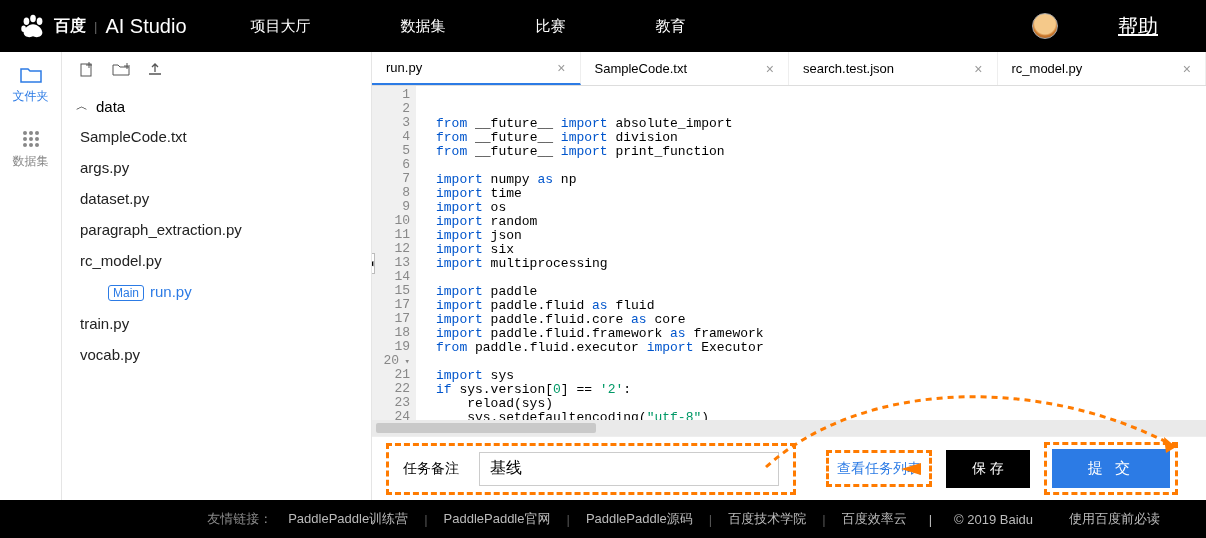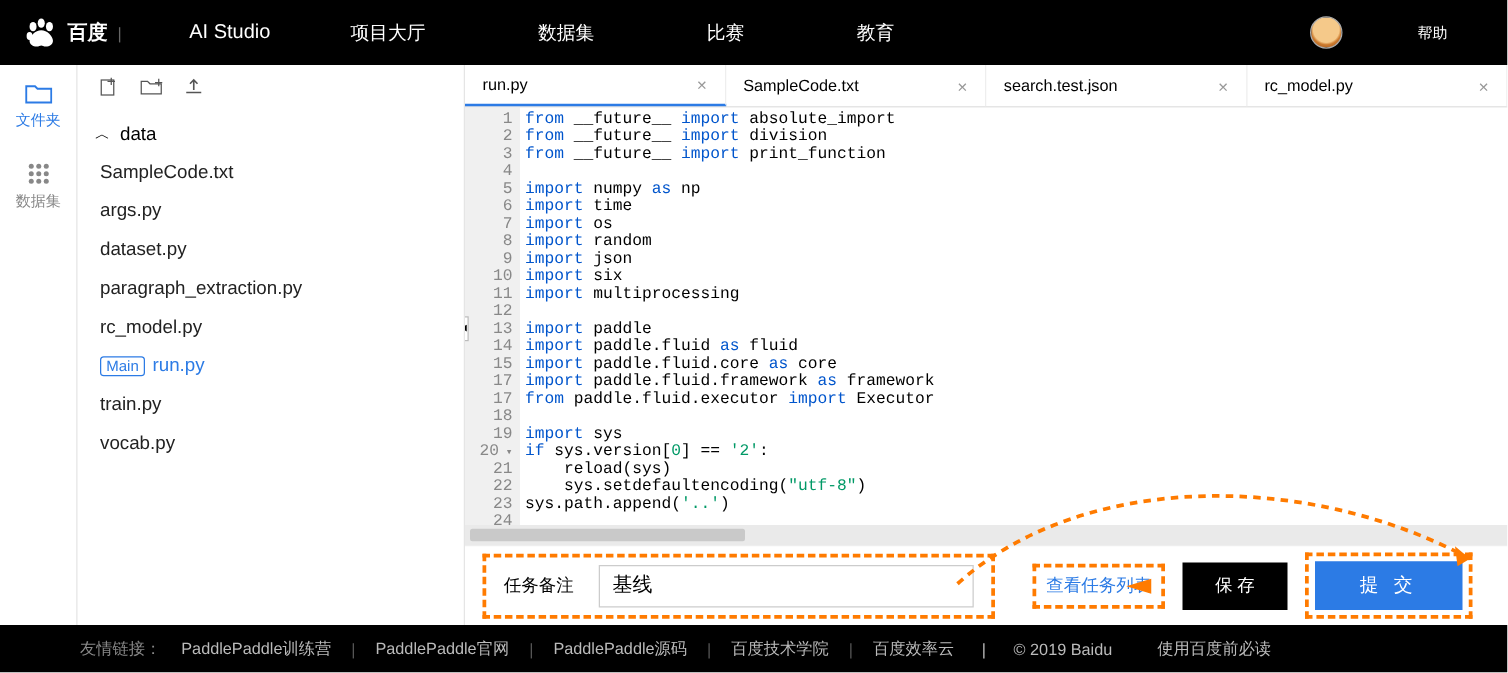--- a/index.html
+++ b/index.html
@@ -8,52 +8,52 @@
   
   .topnav { background: #000; height: 52px; display: flex; align-items: center; color: #fff; }
   .logo { display: flex; align-items: center; margin-left: 18px; font-size: 13px; }
   .logo .paw { width: 30px; height: 30px; margin-right: 6px; }
   .logo .brand { font-size: 16px; font-weight: bold; text-align: center; }
   .logo .sep { margin: 0 8px; color: #666; }
   .topnav .navitems { display: flex; margin-left: 64px; gap: 90px; font-size: 15px; }
   .navitem { color: #fff; cursor: pointer; }
   .topright { margin-left: auto; display: flex; align-items: center; gap: 60px; margin-right: 48px; }
   .avatar { width: 26px; height: 26px; border-radius: 50%; background: radial-gradient(circle at 50% 40%, #f5c98a 55%, #cc7a2e 65%, #8b4a1a 100%); border: 1px solid #aaa; }
-  .help { color: #fff; font-size: 12px; cursor: pointer; }
+  .help { color: #fff; font-size: 20px; cursor: pointer; text-decoration: underline; }
 
   
   .main { display: flex; height: 448px; }
   .leftrail { width: 62px; border-right: 1px solid #e5e5e5; display: flex; flex-direction: column; align-items: center; }
   .railitem { width: 62px; text-align: center; padding: 14px 0 10px; font-size: 12px; color: #888; cursor: pointer; }
   .railitem.active { color: #2c7be5; }
   .railicon { display: block; margin: 0 auto 4px; }
 
   
   .filetree { width: 310px; border-right: 1px solid #e5e5e5; }
   .tree-toolbar { display: flex; gap: 16px; padding: 10px 0 10px 16px; color: #666; }
   .tree-toolbar span { cursor: pointer; width: 18px; text-align: center; }
   .treeroot { padding-left: 14px; }
   .folder { display: flex; align-items: center; padding: 6px 0; cursor: pointer; font-size: 15px; }
   .chev { margin-right: 8px; font-size: 12px; display: inline-block; }
   .filelist { margin-left: 4px; }
   .fileitem { padding: 7px 0 7px 0; font-size: 15px; color: #222; cursor: pointer; }
-  .fileitem.active { color: #2c7be5; }
+  .fileitem.active { color: #2c7be5; margin-left: 28px; }
   .main-badge { display: inline-block; border: 1px solid #2c7be5; color: #2c7be5; font-size: 12px; padding: 0 4px; border-radius: 3px; margin-right: 6px; }
 
   
   .editor { flex: 1; display: flex; flex-direction: column; position: relative; }
   .tabstrip { display: flex; border-bottom: 1px solid #ddd; height: 34px; }
   .tab { flex: 1; display: flex; align-items: center; justify-content: space-between; padding: 0 14px; font-size: 13px; border-right: 1px solid #eee; cursor: pointer; }
   .tab.active { border-bottom: 2px solid #2c7be5; }
   .tab .close { color: #999; cursor: pointer; font-size: 14px; }
 
   .codearea { flex: 1; display: flex; font-family: Consolas, "Courier New", monospace; font-size: 13px; overflow: hidden; position: relative; }
   .gutter { background: #f0f0f0; color: #888; text-align: right; padding: 2px 6px; line-height: 14px; width: 44px; }
   .gutter div { height: 14px; }
-  .codelines { padding: 2px 4px; line-height: 14px; white-space: pre; flex:1; background:#fff; }
+  .codelines { padding: 2px 20px; line-height: 14px; white-space: pre; flex:1; background:#fff;margin-top:29px; }
   .codelines div { height: 14px; }
   .kw { color: #0055cc; }
   .str { color: #009966; }
   .num { color: #009966; }
   .collapse-handle { position: absolute; left: -6px; top: 50%; background: #fff; border: 1px solid #bbb; font-size: 9px; padding: 4px 1px; cursor: pointer; }
   .hscroll { height: 16px; background: #eaeaea; display:flex; align-items:center; }
   .hscroll .bar { height:10px; background:#c9c9c9; margin-left:4px; width:220px; border-radius:2px; }
 
   
   .actionrow { height: 64px; display: flex; align-items: center; padding: 0 28px 0 14px; gap: 14px; position: relative; background:#fff; border-top:1px solid #eee;}
@@ -63,42 +63,42 @@
   .viewtask-block { border: 3px dashed #ff7b00; padding: 6px 8px; margin-left: auto; }
   .viewtask { color: #2c7be5; font-size: 14px; cursor: pointer; }
   .save-btn { background: #000000; color: #fff; border: none; padding: 10px 26px; font-size: 14px; cursor: pointer; }
   .submit-wrap { border: 3px dashed #ff7b00; padding: 4px 5px; }
   .submit-btn { background: #2c7be5; color: #fff; border: none; padding: 10px 36px; font-size: 15px; letter-spacing: 4px; cursor: pointer; }
 
   
   .arrow-overlay { position: absolute; top: -70px; right: 0; width: 460px; height: 120px; pointer-events:none; }
 
   
-  .footer { background: #000; color: #bbb; height: 38px; display: flex; align-items: center; padding: 0 64px; font-size: 13px; gap: 16px; }
+  .footer { background: #000; color: #bbb; height: 38px; display: flex; align-items: center; padding: 0 46px; font-size: 13px; gap: 16px; justify-content: flex-end; }
   .footer .flabel { color: #888; }
   .footer .fsep { color: #555; }
   .footer a { color: #bbb; cursor:pointer; }
 </style>
 </head>
 <body>
 
 <div class="topnav">
   <div class="logo">
     <svg class="paw" viewBox="0 0 32 32">
         <g fill="#fff">
           <ellipse cx="9" cy="11" rx="3" ry="4"></ellipse>
           <ellipse cx="16" cy="8" rx="3" ry="4"></ellipse>
           <ellipse cx="23" cy="11" rx="3" ry="4"></ellipse>
           <ellipse cx="6" cy="19" rx="2.5" ry="3.5"></ellipse>
           <path d="M16 14c5 0 10 5 10 9 0 3-3 5-6 5-2 0-3-1-4-1s-2 1-4 1c-3 0-6-2-6-5 0-4 5-9 10-9z"></path>
         </g>
       </svg>
     <span class="brand">百度</span>
     <span class="sep">|</span>
-    <span style="font-size:16px;margin-left:46px;">AI Studio</span>
+    <span style="font-size:20px;">AI Studio</span>
   </div>
   <div class="navitems">
     <span class="navitem">项目大厅</span>
     <span class="navitem">数据集</span>
     <span class="navitem">比赛</span>
     <span class="navitem">教育</span>
   </div>
   <div class="topright">
     <div class="avatar"></div>
     <span class="help">帮助</span>

